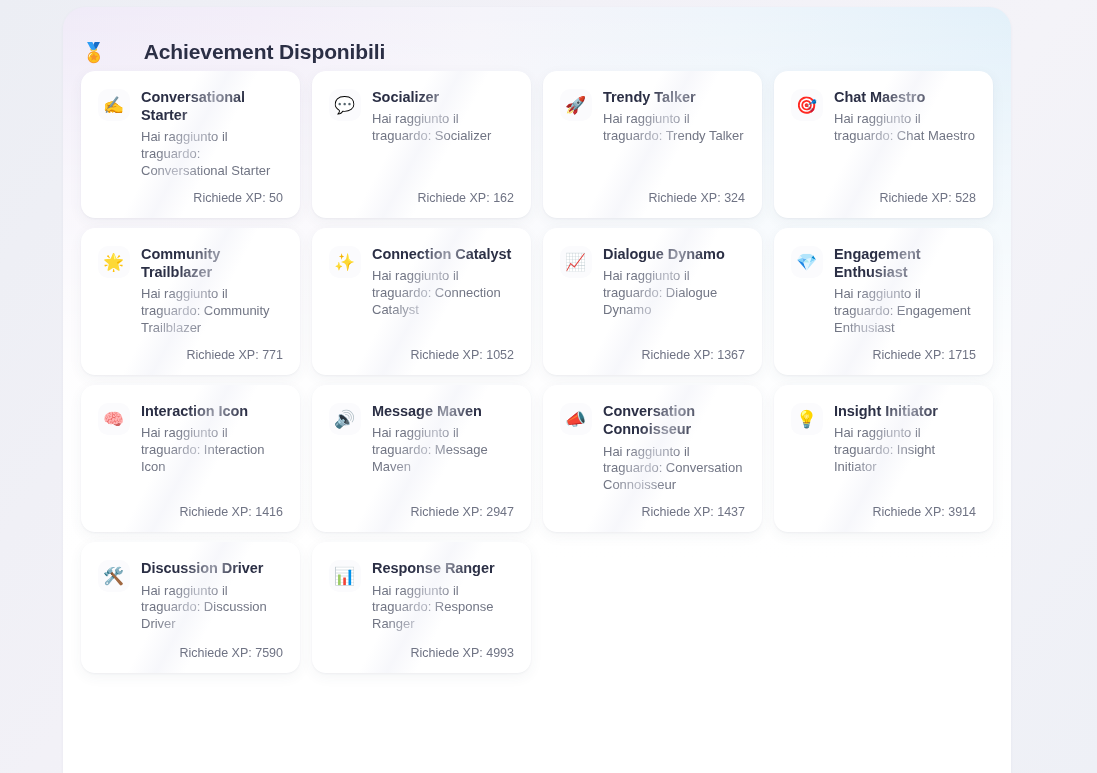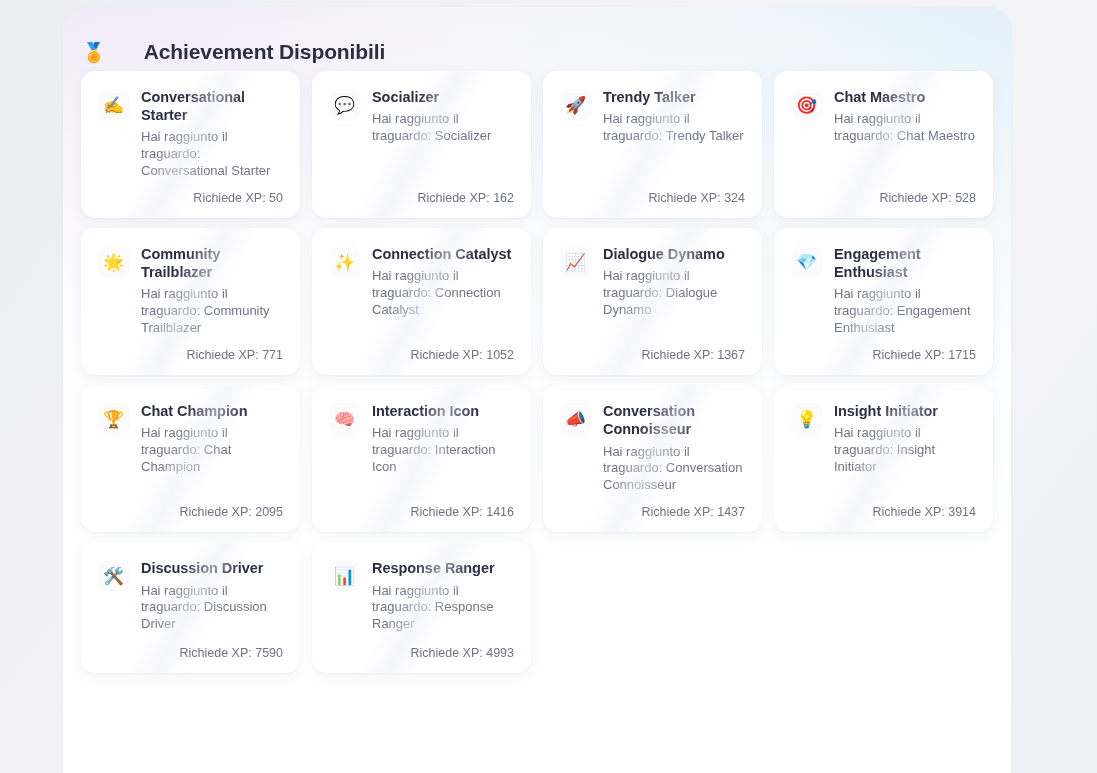--- a/index.html
+++ b/index.html
@@ -234,40 +234,40 @@
           <div class="card-icon">💎</div>
           <div class="card-text">
             <div class="card-title">Engagement Enthusiast</div>
             <div class="card-desc">Hai raggiunto il traguardo: Engagement Enthusiast</div>
           </div>
         </div>
         <div class="card-xp">Richiede XP: 1715</div>
       </div>
       <div class="achievement-card">
         <div class="card-top">
-          <div class="card-icon">🏆</div>
-          <div class="card-text">
-            <div class="card-title">Chat Champion</div>
-            <div class="card-desc">Hai raggiunto il traguardo: Chat Champion</div>
-          </div>
-        </div>
-        <div class="card-xp">Richiede XP: 2095</div>
-      </div>
-      <div class="achievement-card">
-        <div class="card-top">
           <div class="card-icon">🧠</div>
           <div class="card-text">
             <div class="card-title">Interaction Icon</div>
             <div class="card-desc">Hai raggiunto il traguardo: Interaction Icon</div>
           </div>
         </div>
         <div class="card-xp">Richiede XP: 1416</div>
       </div>
       <div class="achievement-card">
         <div class="card-top">
+          <div class="card-icon">🔊</div>
+          <div class="card-text">
+            <div class="card-title">Message Maven</div>
+            <div class="card-desc">Hai raggiunto il traguardo: Message Maven</div>
+          </div>
+        </div>
+        <div class="card-xp">Richiede XP: 2947</div>
+      </div>
+      <div class="achievement-card">
+        <div class="card-top">
           <div class="card-icon">📣</div>
           <div class="card-text">
             <div class="card-title">Conversation Connoisseur</div>
             <div class="card-desc">Hai raggiunto il traguardo: Conversation Connoisseur</div>
           </div>
         </div>
         <div class="card-xp">Richiede XP: 1437</div>
       </div>
       <div class="achievement-card">
         <div class="card-top">

